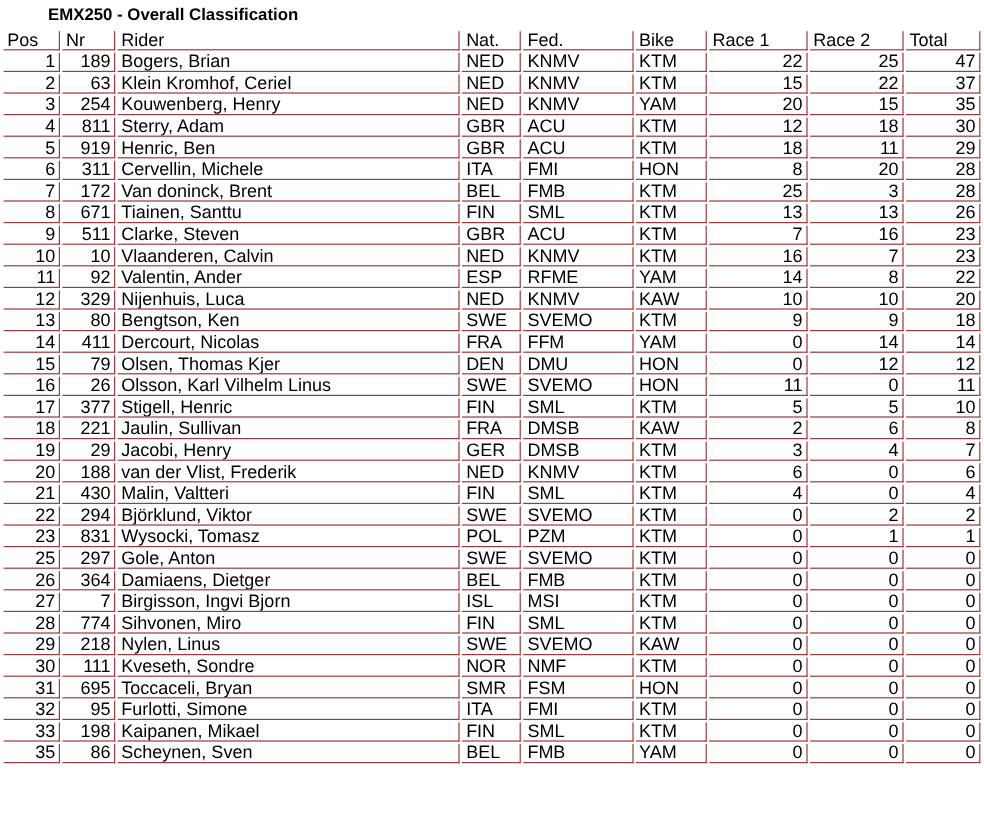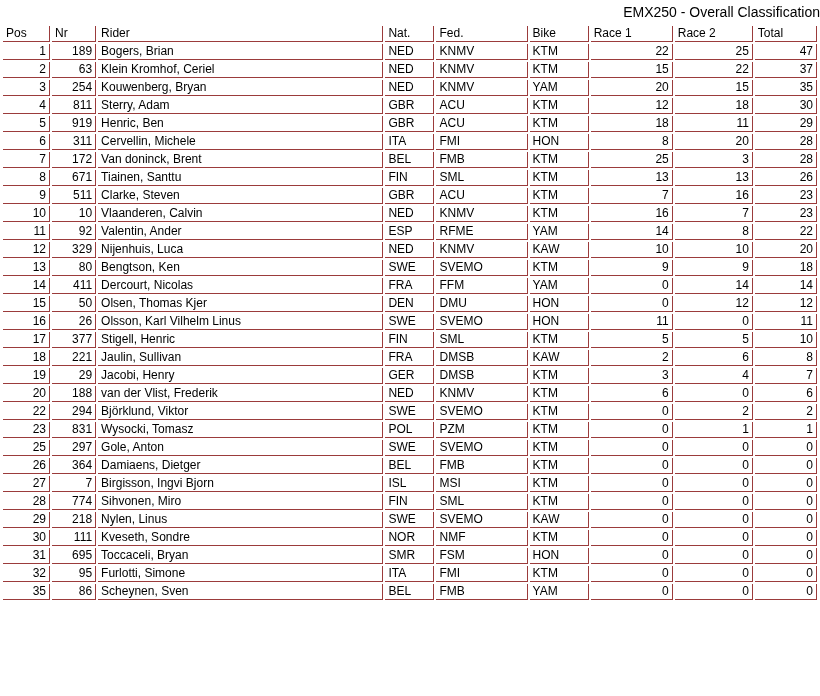--- a/index.html
+++ b/index.html
@@ -10,36 +10,36 @@
     font-family: "Liberation Sans", sans-serif;
     color: #000000;
   }
   .page {
     width: 820px;
     height: 696px;
     overflow: hidden;
     background: #ffffff;
   }
   .title {
-    text-align: right;
-    font-weight: normal;
+    text-align: left;
+    font-weight: bold;
     font-size: 14px;
     line-height: 15px;
     padding-top: 5px;
     height: 19px;
     color: #000000;
     padding-left: 40px;
   }
   table.results {
     table-layout: fixed;
     width: 818px;
     margin-left: 1px;
     border-collapse: separate;
     border-spacing: 2px;
-    font-size: 12px;
+    font-size: 15px;
   }
   table.results th,
   table.results td {
     box-sizing: border-box;
     height: 16px;
     line-height: 13px;
     padding: 0 3px 1px 3px;
     border-right: 1px solid var(--border-color);
     border-bottom: 1px solid var(--border-color);
     font-weight: normal;
@@ -101,21 +101,21 @@
           <td>NED</td>
           <td>KNMV</td>
           <td>KTM</td>
           <td class="align-right">15</td>
           <td class="align-right">22</td>
           <td class="align-right">37</td>
         </tr>
         <tr>
           <td class="align-right">3</td>
           <td class="align-right">254</td>
-          <td>Kouwenberg, Bryan</td>
+          <td>Kouwenberg, Henry</td>
           <td>NED</td>
           <td>KNMV</td>
           <td>YAM</td>
           <td class="align-right">20</td>
           <td class="align-right">15</td>
           <td class="align-right">35</td>
         </tr>
         <tr>
           <td class="align-right">4</td>
           <td class="align-right">811</td>
@@ -232,21 +232,21 @@
           <td>Dercourt, Nicolas</td>
           <td>FRA</td>
           <td>FFM</td>
           <td>YAM</td>
           <td class="align-right">0</td>
           <td class="align-right">14</td>
           <td class="align-right">14</td>
         </tr>
         <tr>
           <td class="align-right">15</td>
-          <td class="align-right">50</td>
+          <td class="align-right">79</td>
           <td>Olsen, Thomas Kjer</td>
           <td>DEN</td>
           <td>DMU</td>
           <td>HON</td>
           <td class="align-right">0</td>
           <td class="align-right">12</td>
           <td class="align-right">12</td>
         </tr>
         <tr>
           <td class="align-right">16</td>
@@ -297,20 +297,31 @@
           <td class="align-right">188</td>
           <td>van der Vlist, Frederik</td>
           <td>NED</td>
           <td>KNMV</td>
           <td>KTM</td>
           <td class="align-right">6</td>
           <td class="align-right">0</td>
           <td class="align-right">6</td>
         </tr>
         <tr>
+          <td class="align-right">21</td>
+          <td class="align-right">430</td>
+          <td>Malin, Valtteri</td>
+          <td>FIN</td>
+          <td>SML</td>
+          <td>KTM</td>
+          <td class="align-right">4</td>
+          <td class="align-right">0</td>
+          <td class="align-right">4</td>
+        </tr>
+        <tr>
           <td class="align-right">22</td>
           <td class="align-right">294</td>
           <td>Björklund, Viktor</td>
           <td>SWE</td>
           <td>SVEMO</td>
           <td>KTM</td>
           <td class="align-right">0</td>
           <td class="align-right">2</td>
           <td class="align-right">2</td>
         </tr>
@@ -407,20 +418,31 @@
           <td class="align-right">95</td>
           <td>Furlotti, Simone</td>
           <td>ITA</td>
           <td>FMI</td>
           <td>KTM</td>
           <td class="align-right">0</td>
           <td class="align-right">0</td>
           <td class="align-right">0</td>
         </tr>
         <tr>
+          <td class="align-right">33</td>
+          <td class="align-right">198</td>
+          <td>Kaipanen, Mikael</td>
+          <td>FIN</td>
+          <td>SML</td>
+          <td>KTM</td>
+          <td class="align-right">0</td>
+          <td class="align-right">0</td>
+          <td class="align-right">0</td>
+        </tr>
+        <tr>
           <td class="align-right">35</td>
           <td class="align-right">86</td>
           <td>Scheynen, Sven</td>
           <td>BEL</td>
           <td>FMB</td>
           <td>YAM</td>
           <td class="align-right">0</td>
           <td class="align-right">0</td>
           <td class="align-right">0</td>
         </tr>

